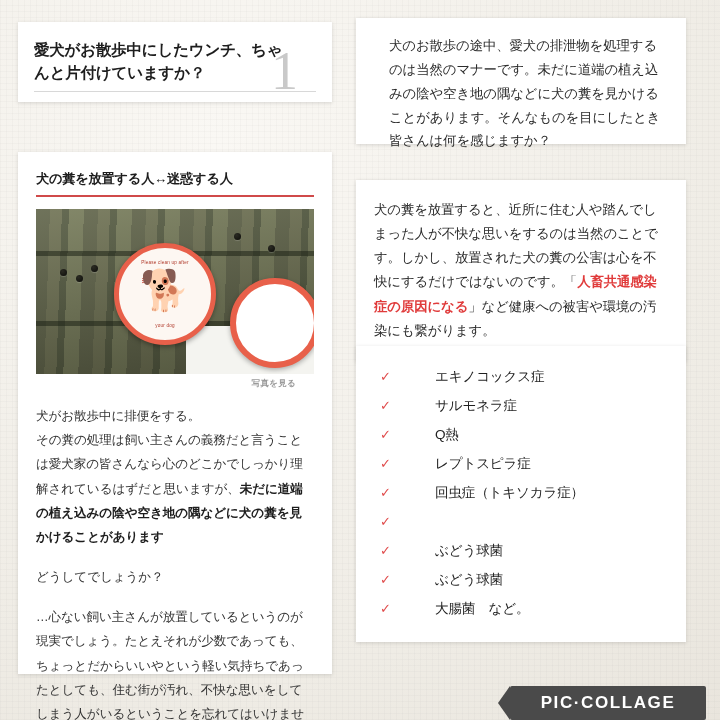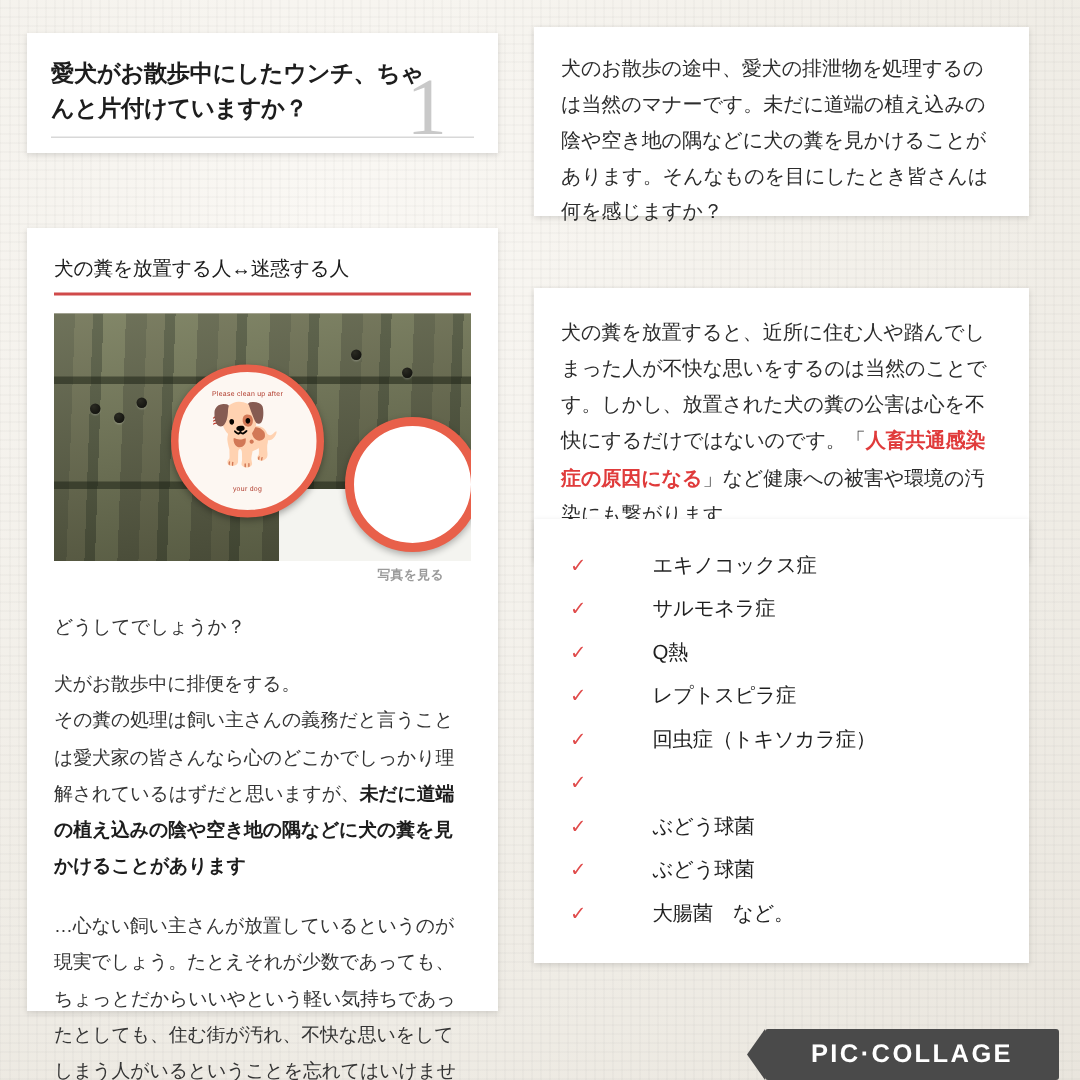--- a/index.html
+++ b/index.html
@@ -69,37 +69,37 @@
     background: #d8d8d8;
   }
 
   
   #intro-card {
     left: 356px; top: 18px;
     width: 330px; height: 126px;
   }
   #intro-card p {
     margin: 0;
-    padding: 16px 18px 0 18px;
+    padding: 16px 18px 0 33px;
     font-size: 13.4px;
     line-height: 1.78;
     color: #2c2c2c;
     letter-spacing: -0.1px;
   }
 
   
   #article-card {
     left: 18px; top: 152px;
     width: 314px; height: 522px;
   }
   #article-heading {
     margin: 0;
     padding: 18px 18px 0 18px;
     font-size: 13.2px;
-    font-weight: normal;
+    font-weight: bold;
     color: #1d1d1d;
     letter-spacing: -0.2px;
   }
   #article-heading-rule {
     margin: 7px 18px 0 18px;
     height: 2px;
     background: #d04a4a;
   }
   #photo-wrap {
     margin: 12px 18px 0 18px;
@@ -208,21 +208,21 @@
     color: #343434;
     letter-spacing: -0.1px;
   }
   #body-1 { padding-top: 14px; }
   #body-2 { padding-top: 16px; }
   #body-3 { padding-top: 16px; }
   .body-p b { font-weight: bold; color: #1d1d1d; }
 
   
   #effects-card {
-    left: 356px; top: 192px;
+    left: 356px; top: 180px;
     width: 330px; height: 182px;
   }
   #effects-card p {
     margin: 0;
     padding: 18px 18px 0 18px;
     font-size: 13.4px;
     line-height: 1.8;
     color: #2c2c2c;
     letter-spacing: -0.1px;
   }
@@ -324,25 +324,25 @@
         <div id="sign">
           <div class="signtext">Please clean up after</div>
           <div class="swirl">≋</div>
           <div class="dog">🐕</div>
           <div class="signtext bottom">your dog</div>
         </div>
       </div>
       <div id="photo-caption">写真を見る</div>
     </div>
 
-    <p class="body-p" id="body-2">どうしてでしょうか？</p>
     <p class="body-p" id="body-1">
       <span>犬がお散歩中に排便をする。</span><br>
       <span>その糞の処理は飼い主さんの義務だと言うことは愛犬家の皆さんなら心のどこかでしっかり理解されているはずだと思いますが、</span><b>未だに道端の植え込みの陰や空き地の隅などに犬の糞を見かけることがあります</b>
     </p>
+    <p class="body-p" id="body-2">どうしてでしょうか？</p>
     <p class="body-p" id="body-3">…心ない飼い主さんが放置しているというのが現実でしょう。たとえそれが少数であっても、ちょっとだからいいやという軽い気持ちであったとしても、住む街が汚れ、不快な思いをしてしまう人がいるということを忘れてはいけません。</p>
   </div>
 
   <div class="card" id="effects-card">
     <p><span>犬の糞を放置すると、近所に住む人や踏んでしまった人が不快な思いをするのは当然のことです。しかし、放置された犬の糞の公害は心を不快にするだけではないのです。「</span><span class="red-em">人畜共通感染症の原因になる</span><span>」など健康への被害や環境の汚染にも繋がります。</span></p>
   </div>
 
   <div class="card" id="list-card">
     <ul id="list">
       <li>

